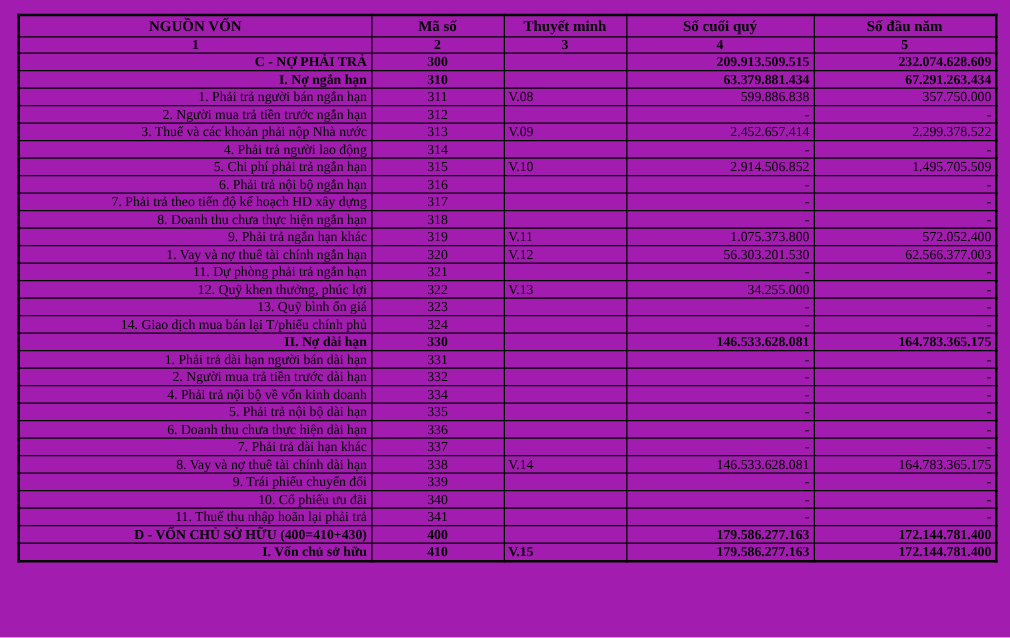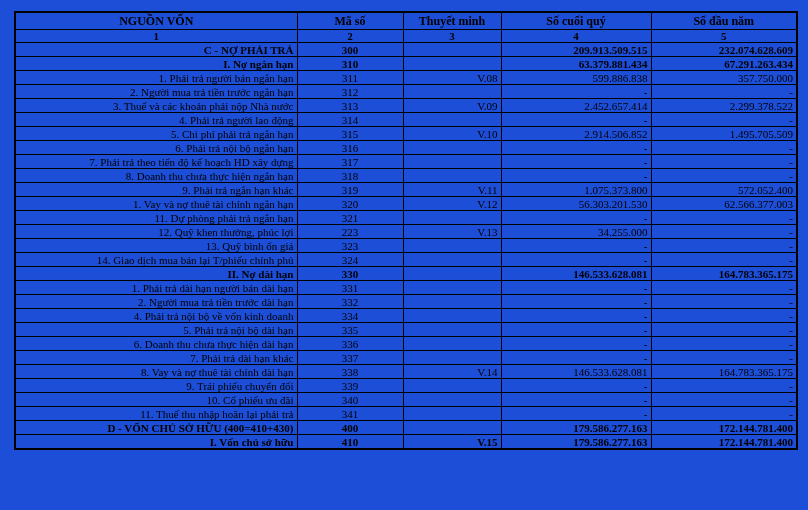--- a/index.html
+++ b/index.html
@@ -4,21 +4,21 @@
 <style>
   html, body {
     margin: 0;
     padding: 0;
     background: #ffffff;
   }
   .page {
     position: relative;
     width: 808px;
     height: 510px;
-    background: #1d4ed8;
+    background: #a21caf;
     overflow: hidden;
     font-family: "Liberation Serif", "DejaVu Serif", serif;
     color: #000000;
   }
   table.bs {
     position: absolute;
     left: 14px;
     top: 11px;
     width: 782px;
     border-collapse: collapse;
@@ -47,21 +47,21 @@
     height: 16px;
     font-size: 12px;
   }
   table.bs tr.colnum-row td {
     font-weight: bold;
     text-align: center;
     height: 12px;
   }
   td.cell-label { text-align: right; }
   td.cell-code  { text-align: center; }
-  td.cell-note  { text-align: right; }
+  td.cell-note  { text-align: left; }
   td.cell-endq, td.cell-starty { text-align: right; }
   tr.bold td { font-weight: bold; }
 </style>
 </head>
 <body>
 
 <div class="page">
   <table class="bs">
     <colgroup>
       <col class="c-label">
@@ -173,21 +173,21 @@
     </tr>
         <tr>
       <td class="cell-label">11. Dự phòng phải trả ngắn hạn</td>
       <td class="cell-code">321</td>
       <td class="cell-note"></td>
       <td class="cell-endq">-</td>
       <td class="cell-starty">-</td>
     </tr>
         <tr>
       <td class="cell-label">12. Quỹ khen thưởng, phúc lợi</td>
-      <td class="cell-code">223</td>
+      <td class="cell-code">322</td>
       <td class="cell-note">V.13</td>
       <td class="cell-endq">34.255.000</td>
       <td class="cell-starty">-</td>
     </tr>
         <tr>
       <td class="cell-label">13. Quỹ bình ổn giá</td>
       <td class="cell-code">323</td>
       <td class="cell-note"></td>
       <td class="cell-endq">-</td>
       <td class="cell-starty">-</td>

